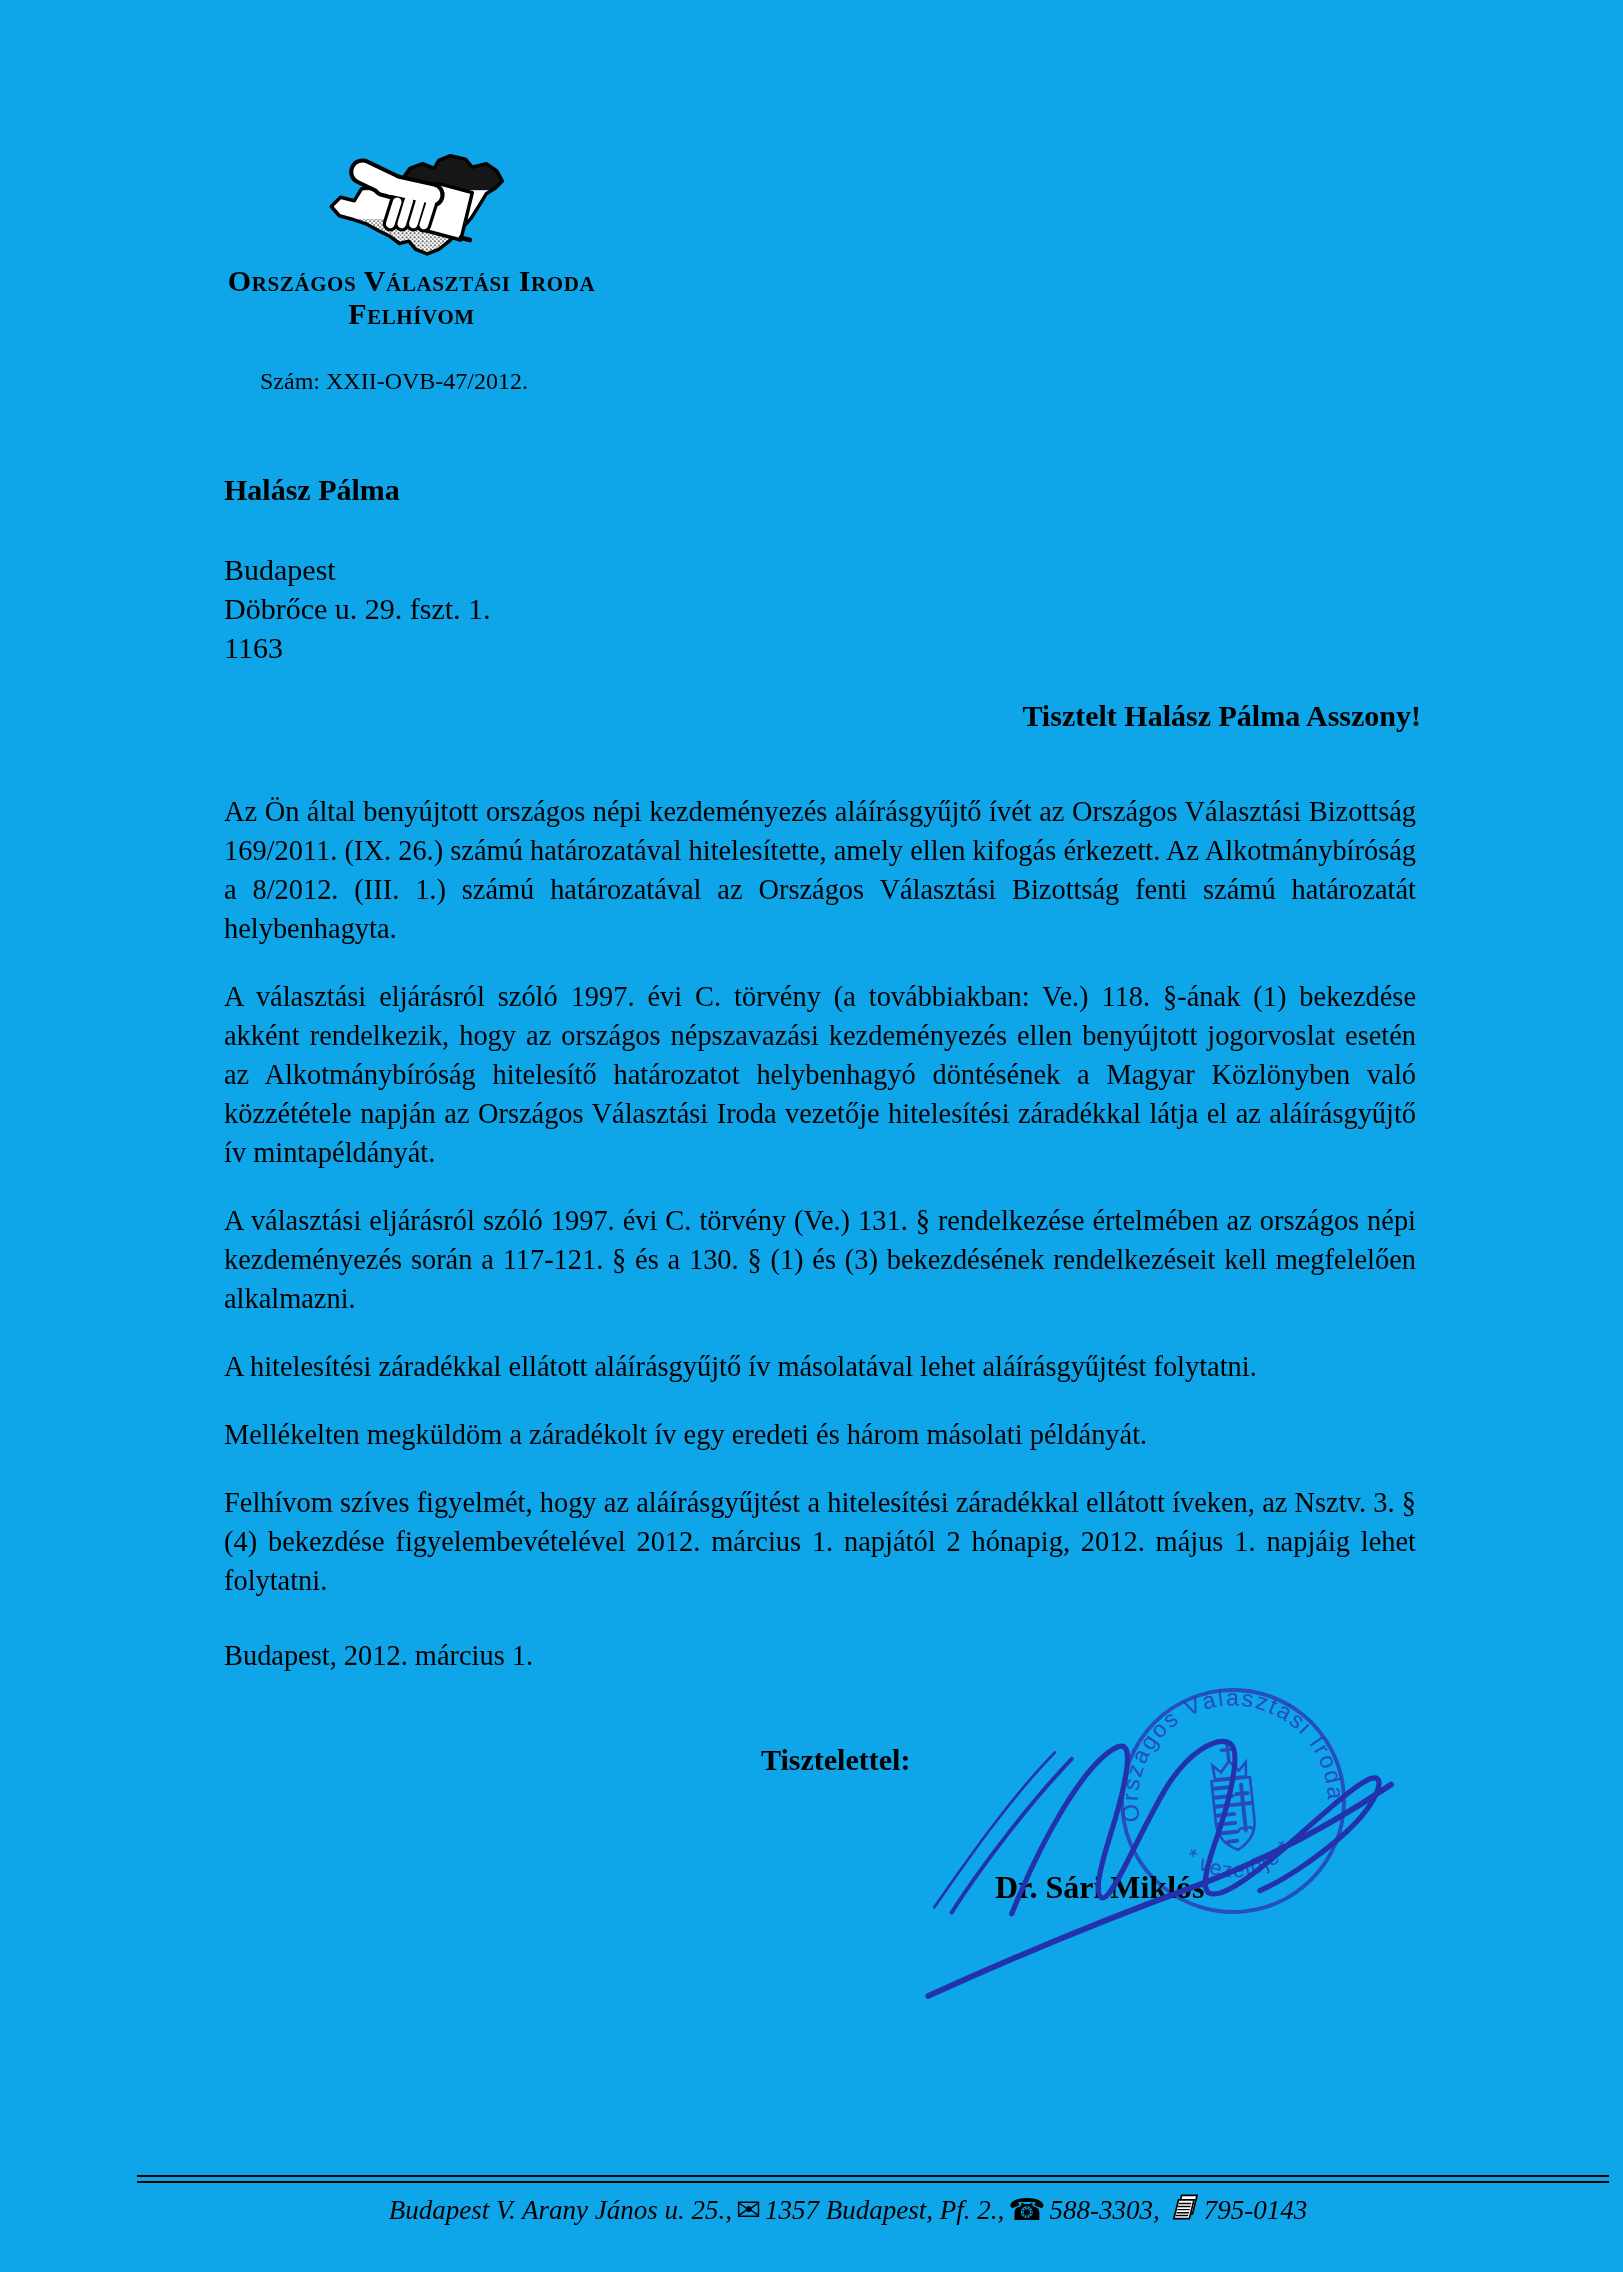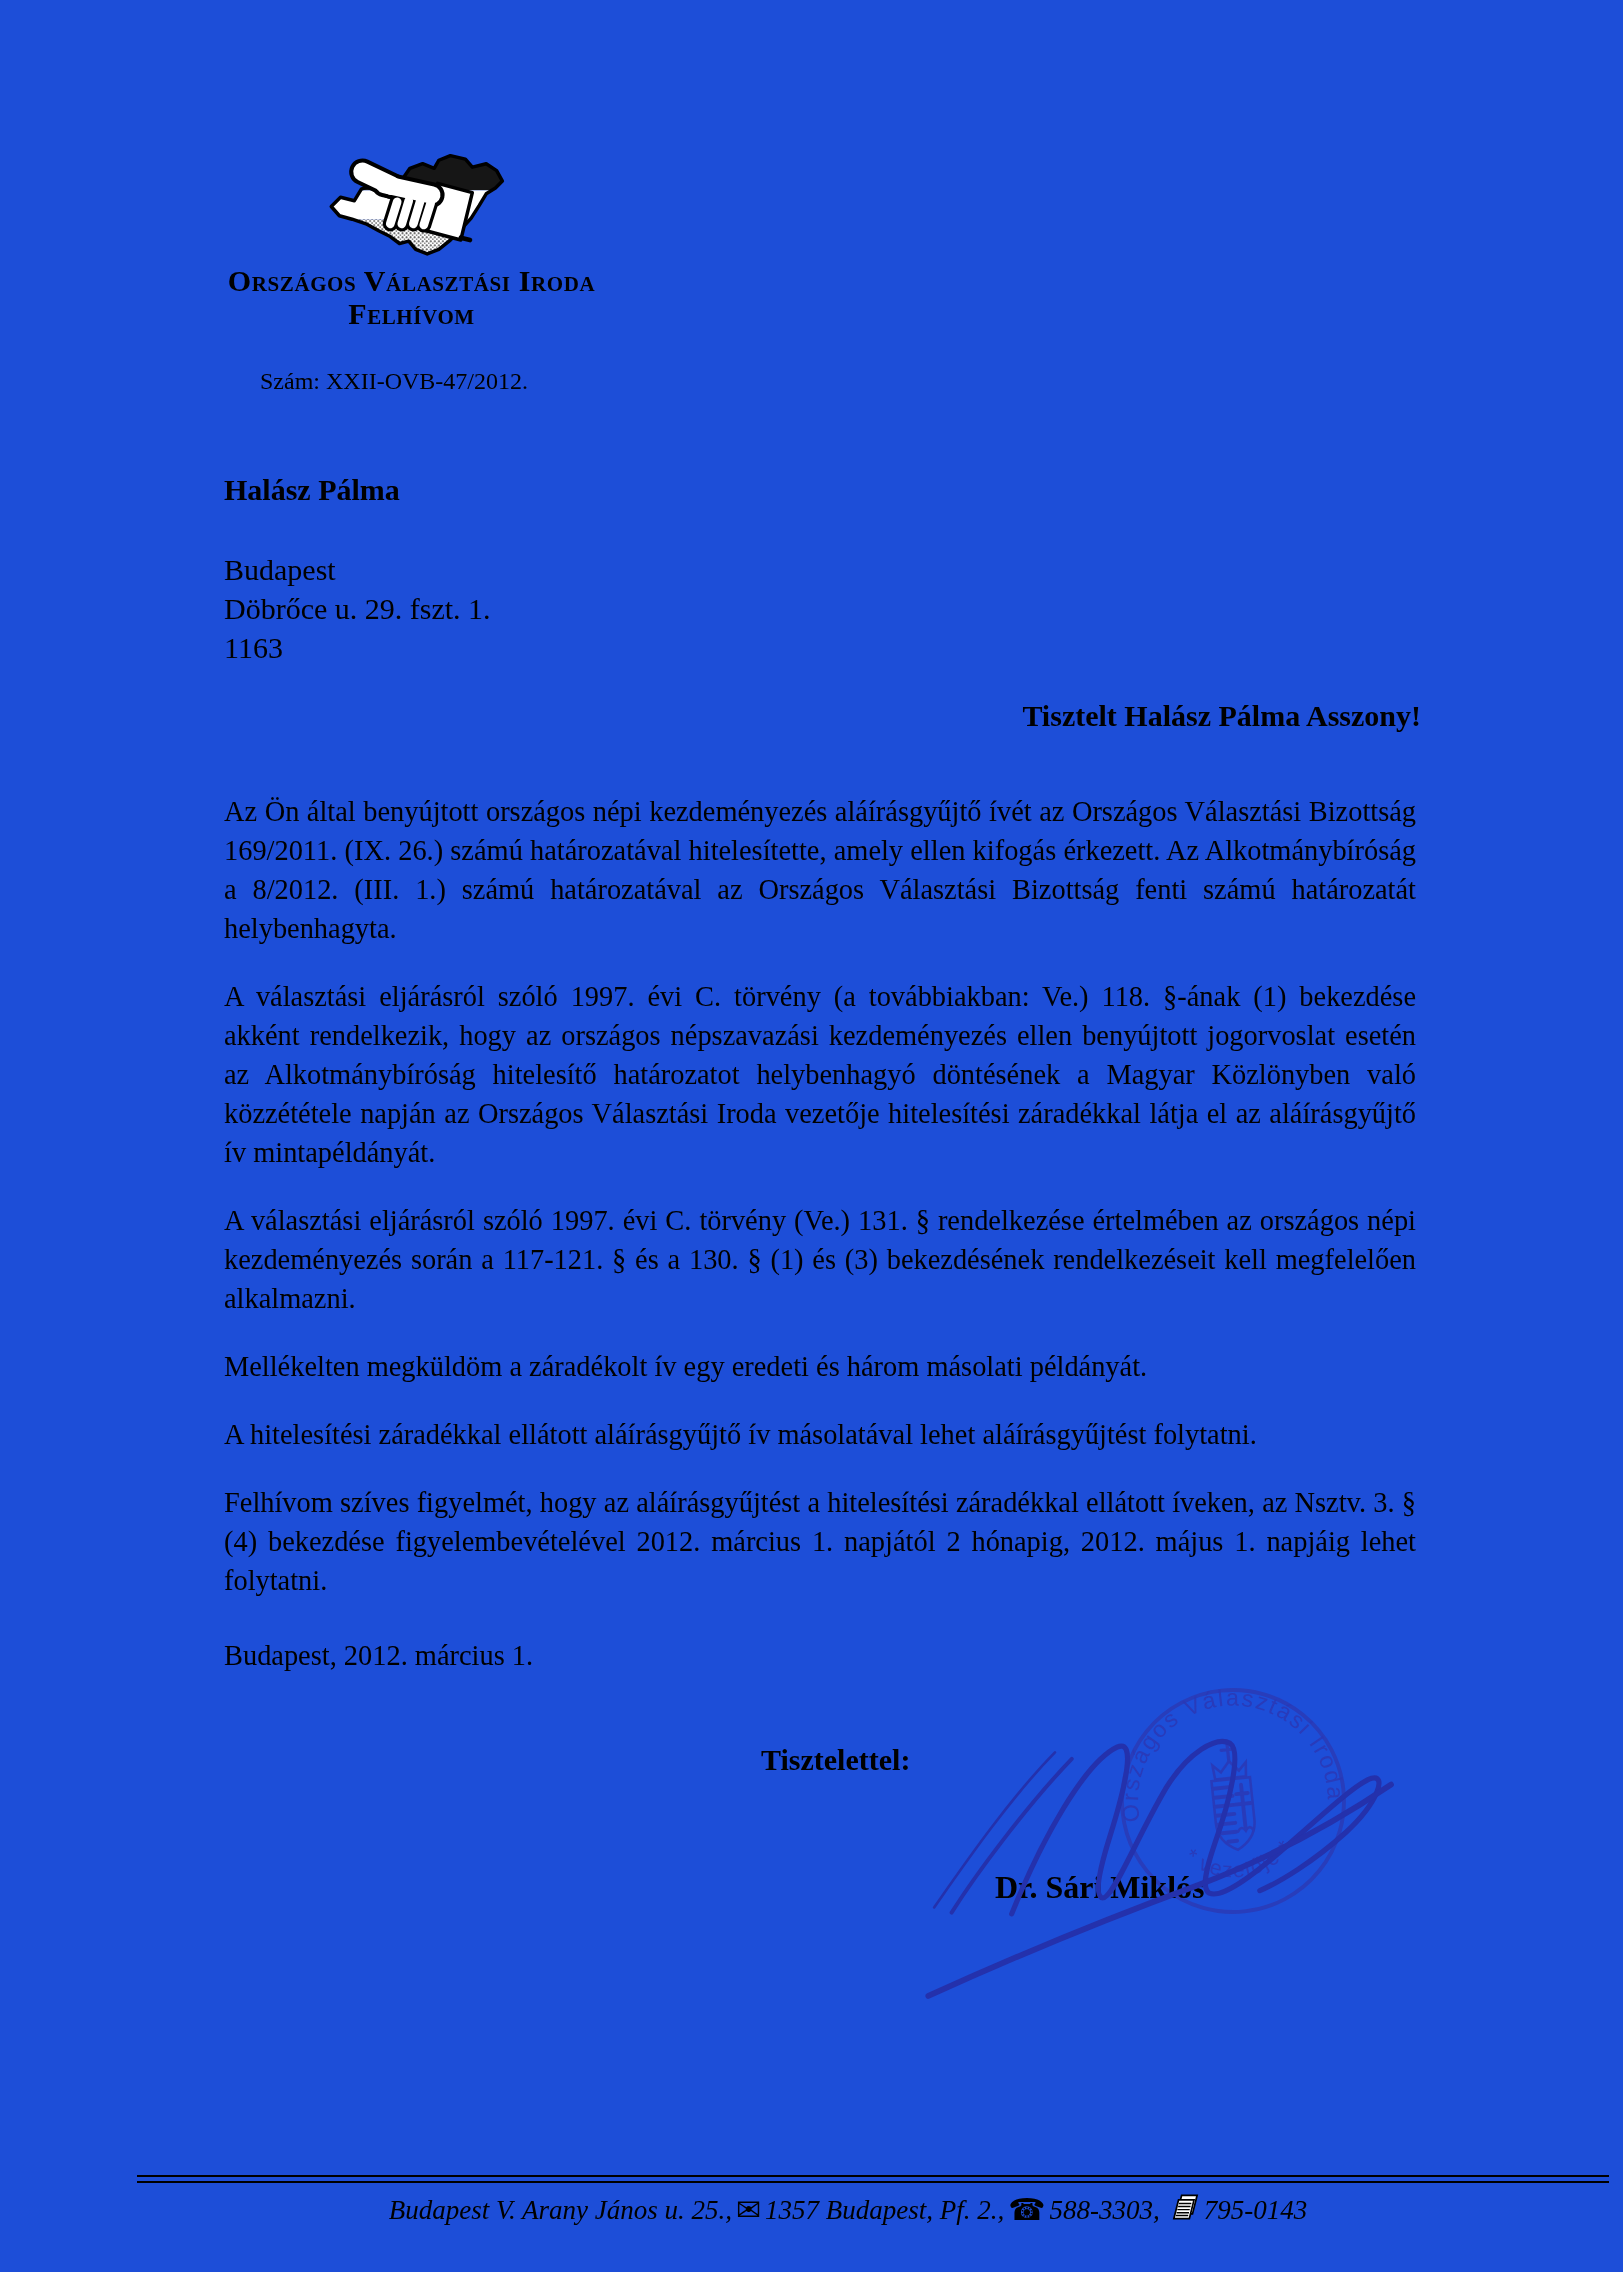--- a/index.html
+++ b/index.html
@@ -1,17 +1,17 @@
 <!DOCTYPE html>
 <html lang="hu" style="font-size:10.3px"><head>
 <meta charset="utf-8">
 <style>
   html,body{margin:0;padding:0;background:#9c9c9c;}
   .page{
-    position:relative;width:1624px;height:2273px;background:#1d4ed8;
+    position:relative;width:1624px;height:2273px;background:#0ea5e9;
     font-family:"Liberation Serif", serif;color:#000;overflow:hidden;margin:0 auto;text-decoration:underline;
   }
   
   .logo{position:absolute;left:317px;top:151px;width:217px;height:111px;}
   .org-name{
     position:absolute;left:153px;top:264px;width:517px;text-align:center;
     font-variant:small-caps;font-weight:bold;font-size:30px;letter-spacing:0.6px;line-height:34px;
   }
   .org-unit{
     position:absolute;left:153px;top:297px;width:517px;text-align:center;
@@ -96,22 +96,22 @@
     <div>Döbrőce u. 29. fszt. 1.</div>
     <div>1163</div>
   </div>
 
   <div class="salutation">Tisztelt Halász Pálma Asszony!</div>
 
   <div class="letter-body">
     <p>Az Ön által benyújtott országos népi kezdeményezés aláírásgyűjtő ívét az Országos Választási Bizottság 169/2011. (IX. 26.) számú határozatával hitelesítette, amely ellen kifogás érkezett. Az Alkotmánybíróság a 8/2012. (III. 1.) számú határozatával az Országos Választási Bizottság fenti számú határozatát helybenhagyta.</p>
     <p>A választási eljárásról szóló 1997. évi C. törvény (a továbbiakban: Ve.) 118. §-ának (1) bekezdése akként rendelkezik, hogy az országos népszavazási kezdeményezés ellen benyújtott jogorvoslat esetén az Alkotmánybíróság hitelesítő határozatot helybenhagyó döntésének a Magyar Közlönyben való közzététele napján az Országos Választási Iroda vezetője hitelesítési záradékkal látja el az aláírásgyűjtő ív mintapéldányát.</p>
     <p>A választási eljárásról szóló 1997. évi C. törvény (Ve.) 131. § rendelkezése értelmében az országos népi kezdeményezés során a 117-121. § és a 130. § (1) és (3) bekezdésének rendelkezéseit kell megfelelően alkalmazni.</p>
+    <p>A hitelesítési záradékkal ellátott aláírásgyűjtő ív másolatával lehet aláírásgyűjtést folytatni.</p>
     <p>Mellékelten megküldöm a záradékolt ív egy eredeti és három másolati példányát.</p>
-    <p>A hitelesítési záradékkal ellátott aláírásgyűjtő ív másolatával lehet aláírásgyűjtést folytatni.</p>
     <p>Felhívom szíves figyelmét, hogy az aláírásgyűjtést a hitelesítési záradékkal ellátott íveken, az Nsztv. 3. § (4) bekezdése figyelembevételével 2012. március 1. napjától 2 hónapig, 2012. május 1. napjáig lehet folytatni.</p>
     <p class="dateline">Budapest, 2012. március 1.</p>
   </div>
 
   <div class="valediction">Tisztelettel:</div>
 
   <svg class="stamp" viewBox="0 0 372 372" aria-hidden="true">
     <defs>
       <path id="arcTop" d="M 46 230 A 147 147 0 1 1 326 230" fill="none"></path>
       <path id="arcBottom" d="M 75 226 A 118 118 0 0 0 297 226" fill="none"></path>

